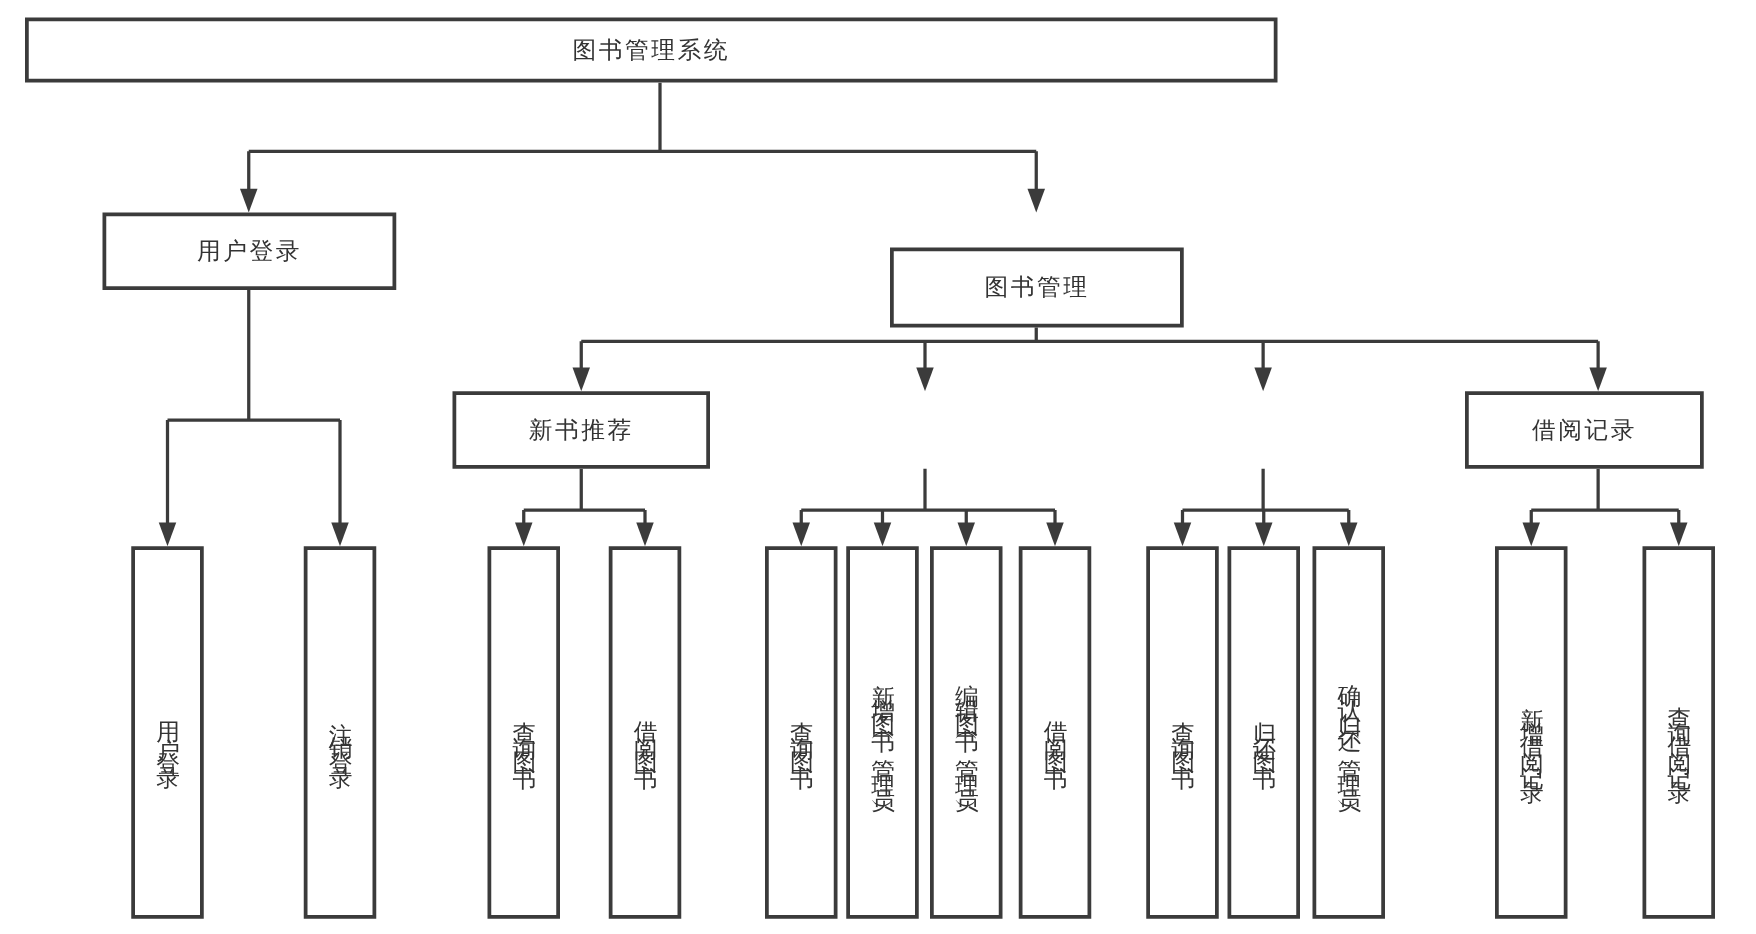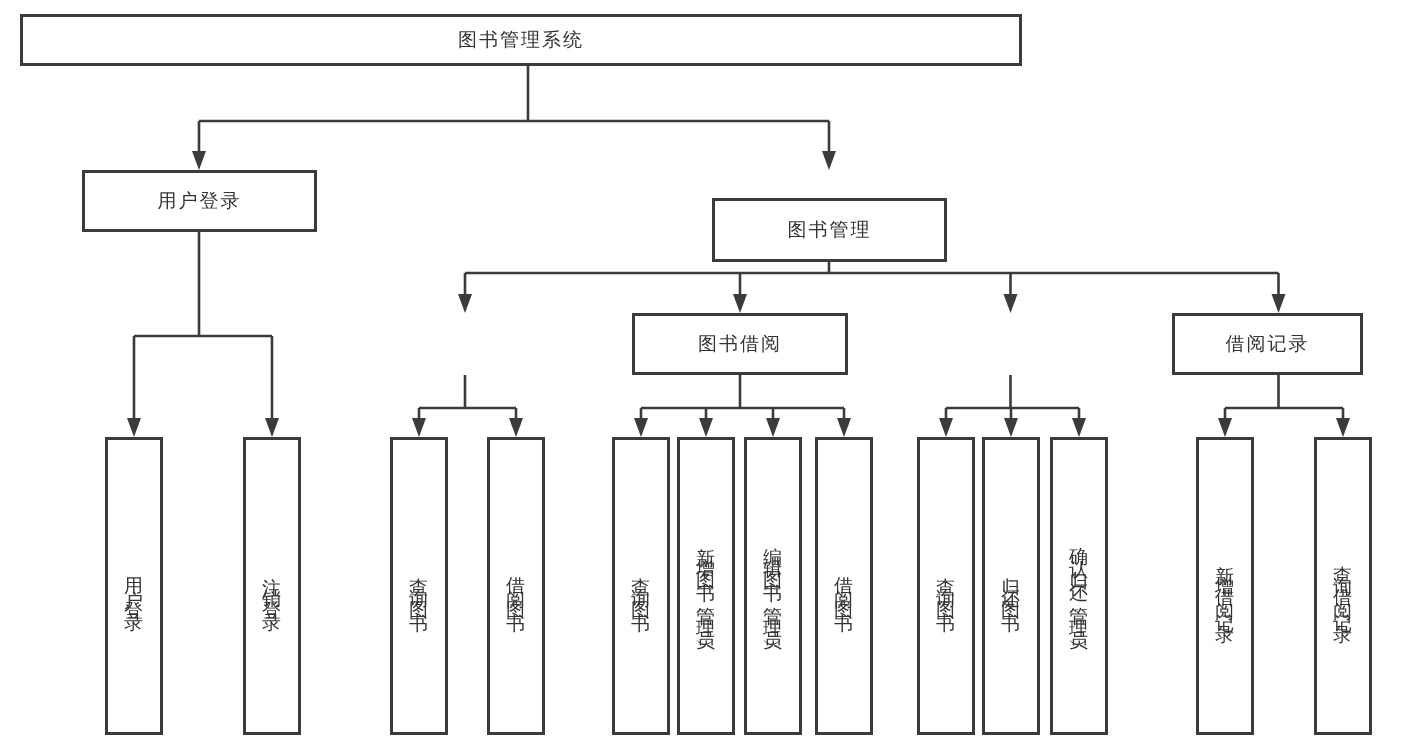--- a/index.html
+++ b/index.html
@@ -130,22 +130,22 @@
     <span>图书管理系统</span>
   </div>
 
   <div class="node" id="node-user-login">
     <span>用户登录</span>
   </div>
   <div class="node" id="node-book-mgmt">
     <span>图书管理</span>
   </div>
 
-  <div class="node" id="node-book-borrow">
-    <span>图书借阅</span>
+  <div class="node" id="node-new-books">
+    <span>新书推荐</span>
   </div>
   <div class="node" id="node-borrow-records">
     <span>借阅记录</span>
   </div>
 
   <div class="leaf" id="leaf-ul-login">
     <span>用户登录</span>
   </div>
   <div class="leaf" id="leaf-ul-logout">
     <span>注销登录</span>

